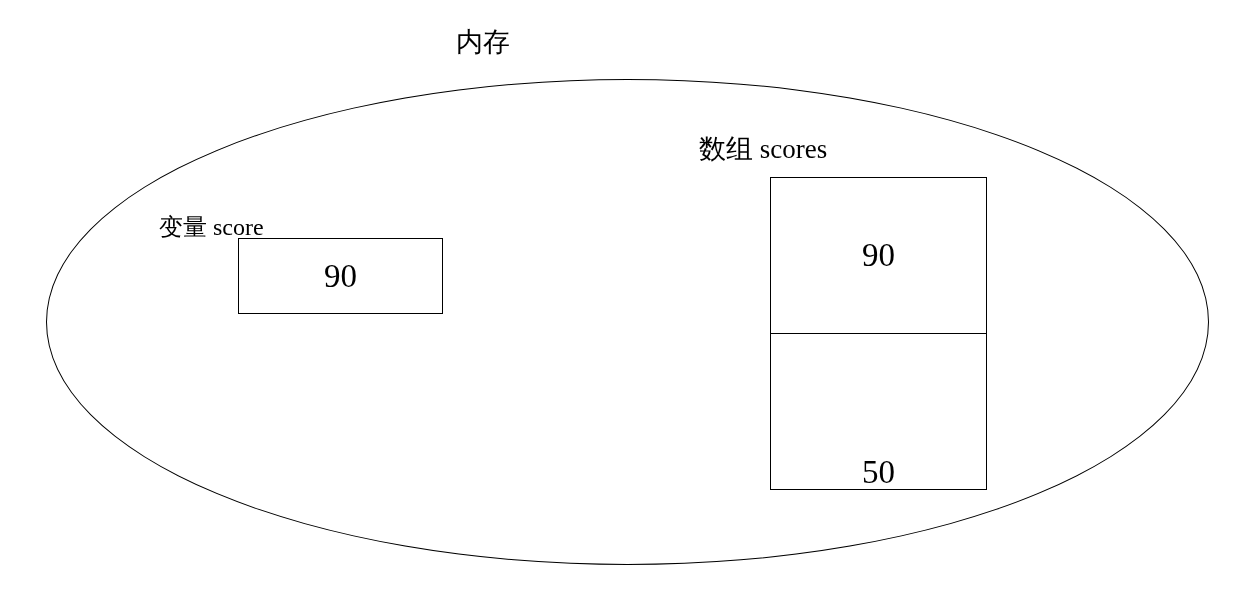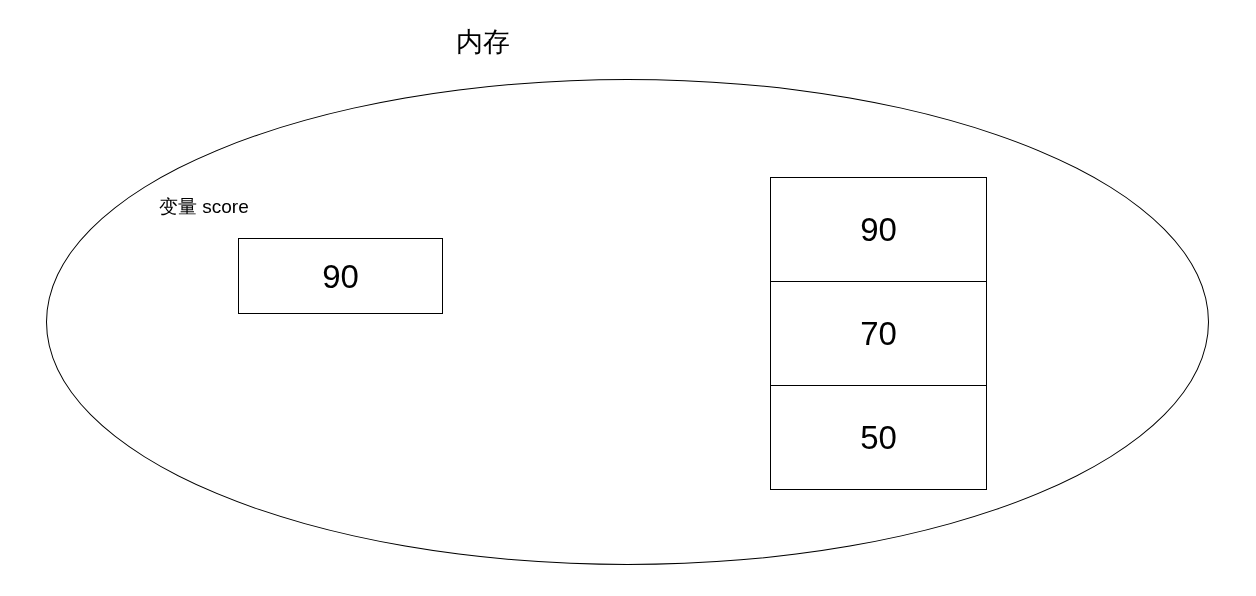--- a/index.html
+++ b/index.html
@@ -5,21 +5,21 @@
   html, body {
     margin: 0;
     padding: 0;
     background: #ffffff;
   }
   .canvas {
     position: relative;
     width: 1256px;
     height: 596px;
     background: #ffffff;
-    font-family: Liberation Sans, sans-serif;
+    font-family: Liberation Serif, serif;
     color: #000000;
     overflow: hidden;
   }
   .diagram-title {
     position: absolute;
     left: 456px;
     top: 29px;
     font-size: 27px;
     line-height: 1;
     white-space: nowrap;
@@ -31,22 +31,22 @@
     width: 1163px;
     height: 486px;
     border: 1px solid #000000;
     border-radius: 50%;
     box-sizing: border-box;
     background: transparent;
   }
   .var-label {
     position: absolute;
     left: 159px;
-    top: 197px;
-    font-size: 19px;
+    top: 215px;
+    font-size: 24px;
     line-height: 1;
     white-space: nowrap;
   }
   .var-box {
     position: absolute;
     left: 238px;
     top: 238px;
     width: 205px;
     height: 76px;
     border: 1.5px solid #000000;
@@ -80,43 +80,42 @@
     flex: 1 1 0;
     display: flex;
     align-items: center;
     justify-content: center;
     font-size: 33px;
     line-height: 1;
     border-bottom: 1.5px solid #000000;
   }
   .arr-cell:last-child {
     border-bottom: none;
+    align-items: flex-end;
   }
 </style>
 </head>
 <body>
 
 <div class="canvas">
 
   <div class="diagram-title">内存</div>
 
   <div class="memory-ellipse"></div>
 
   <div class="var-label">变量 score</div>
 
   <div class="var-box">
     <span>90</span>
   </div>
 
+  <div class="arr-label">数组 scores</div>
 
   <div class="arr-box">
     <div class="arr-cell">
       <span>90</span>
-    </div>
-    <div class="arr-cell">
-      <span>70</span>
     </div>
     <div class="arr-cell">
       <span>50</span>
     </div>
   </div>
 
 </div>
 
 </body></html>

